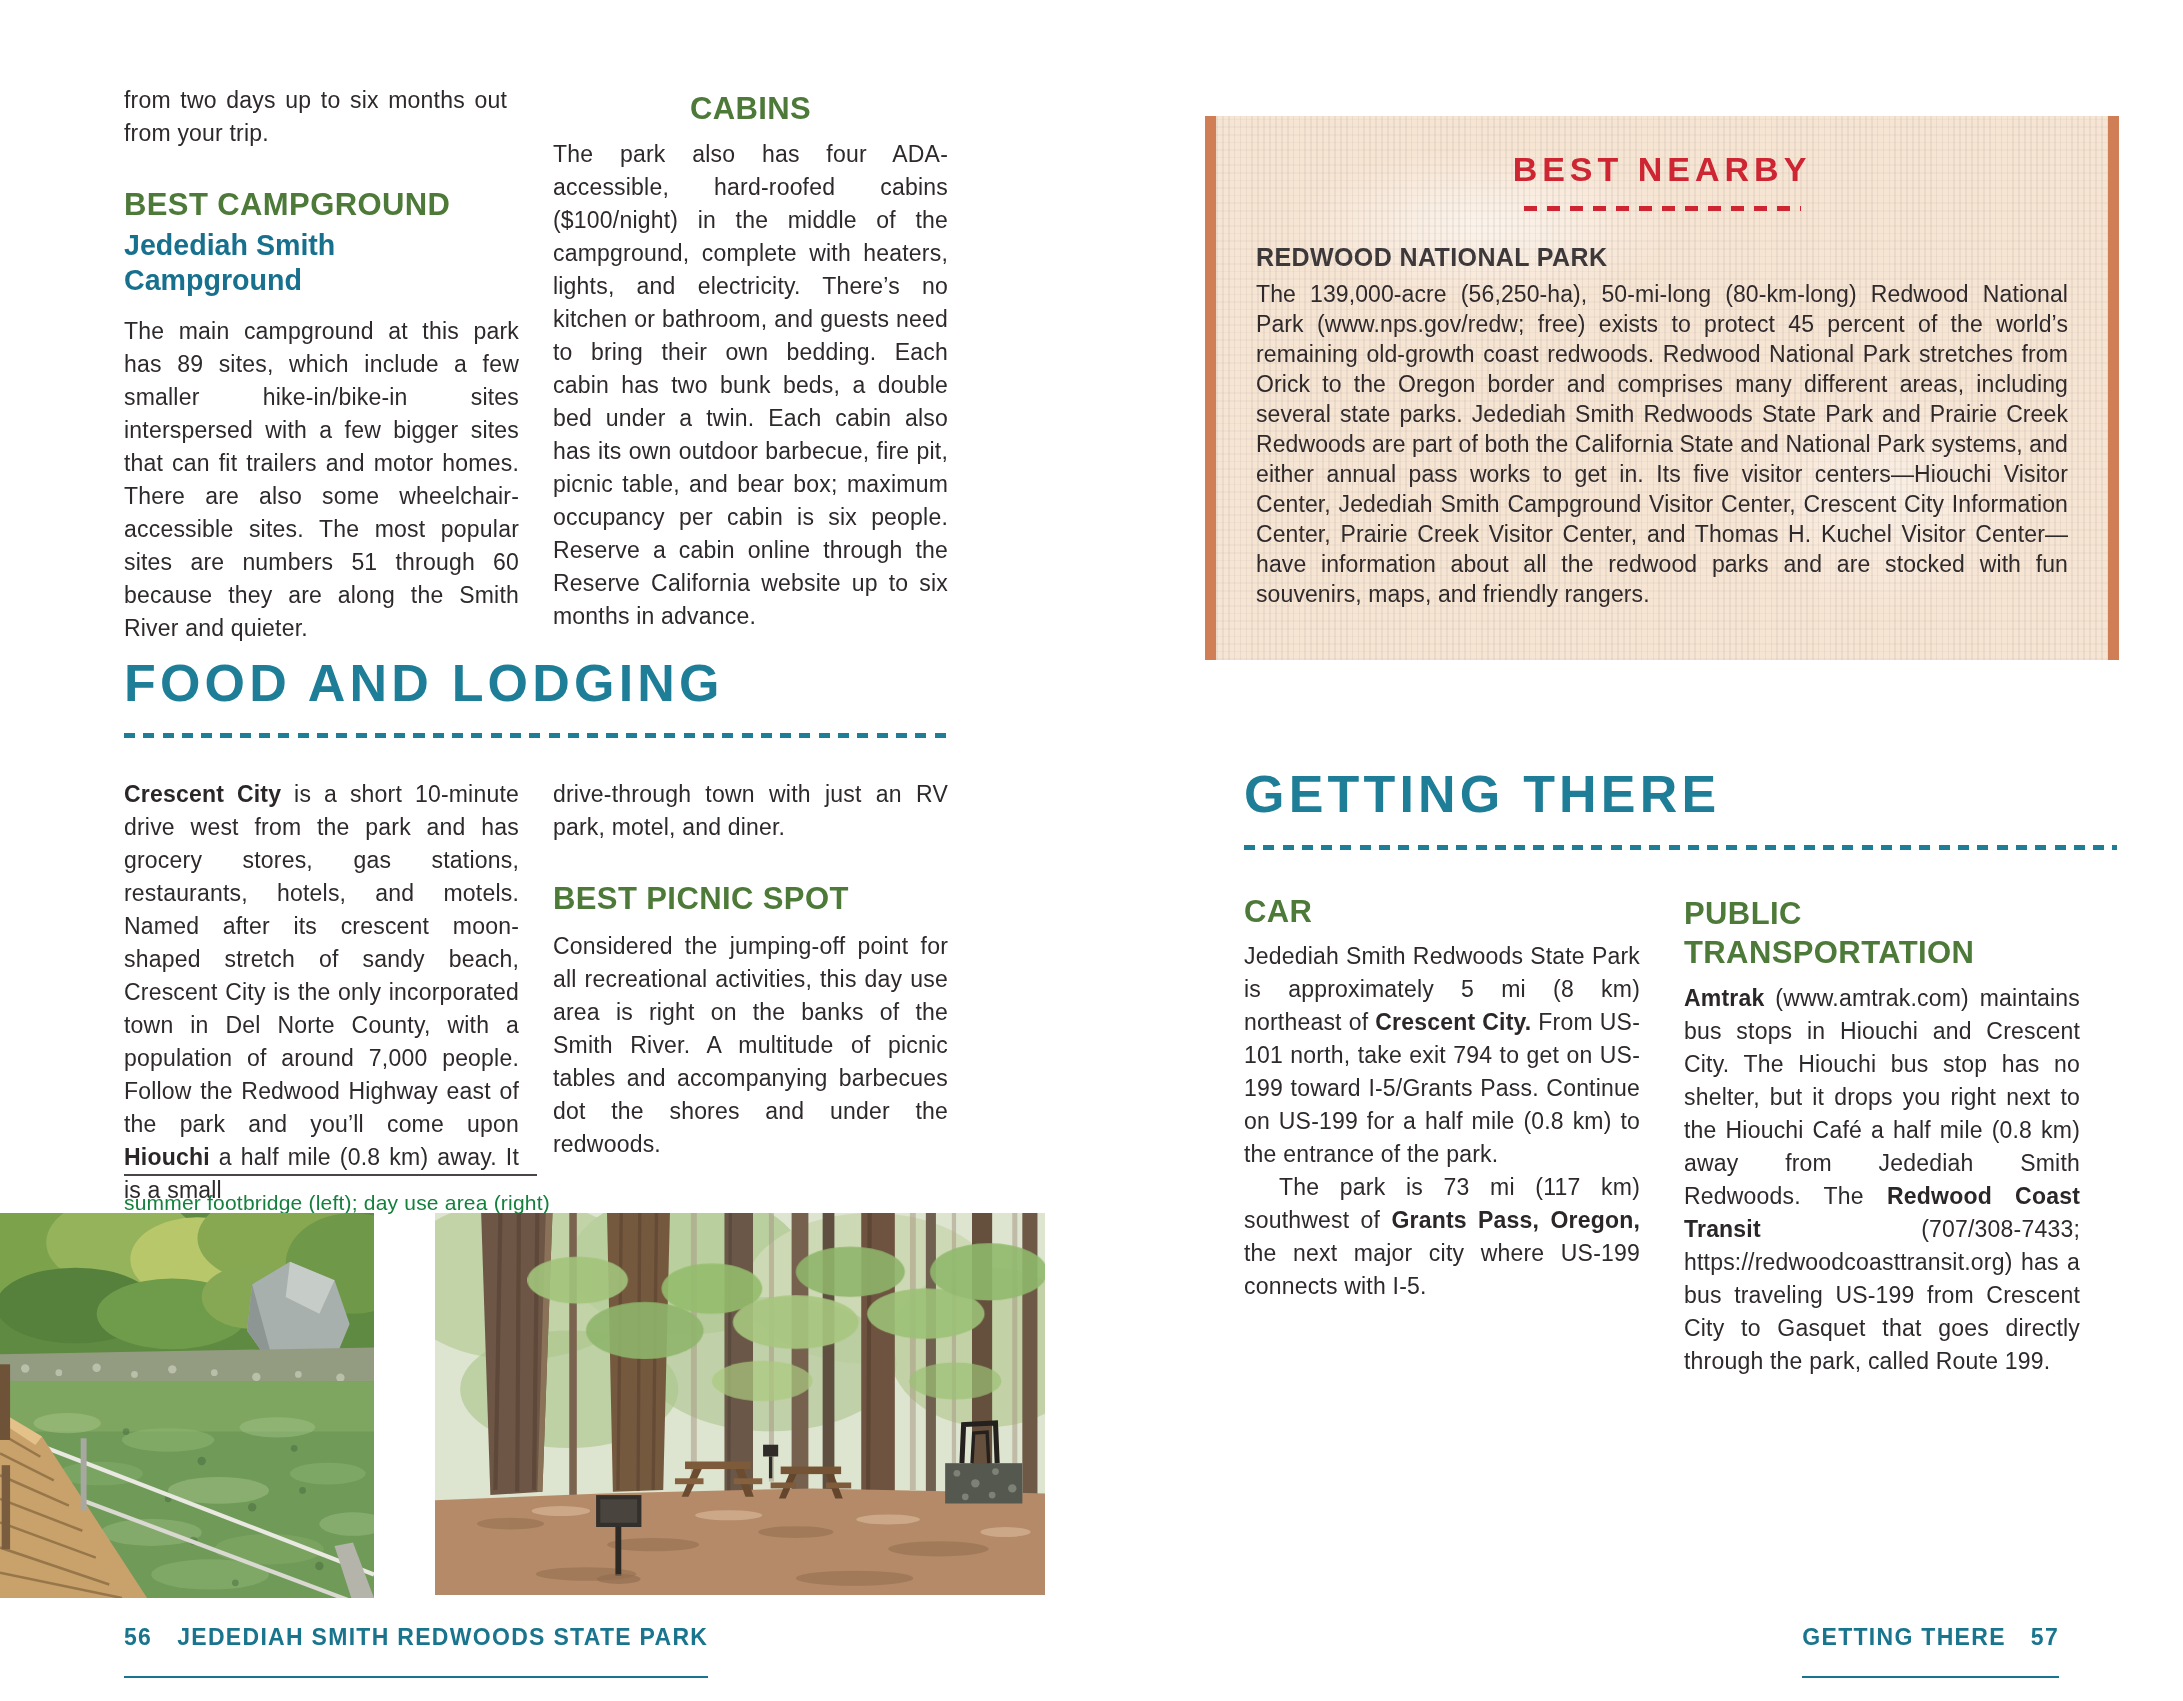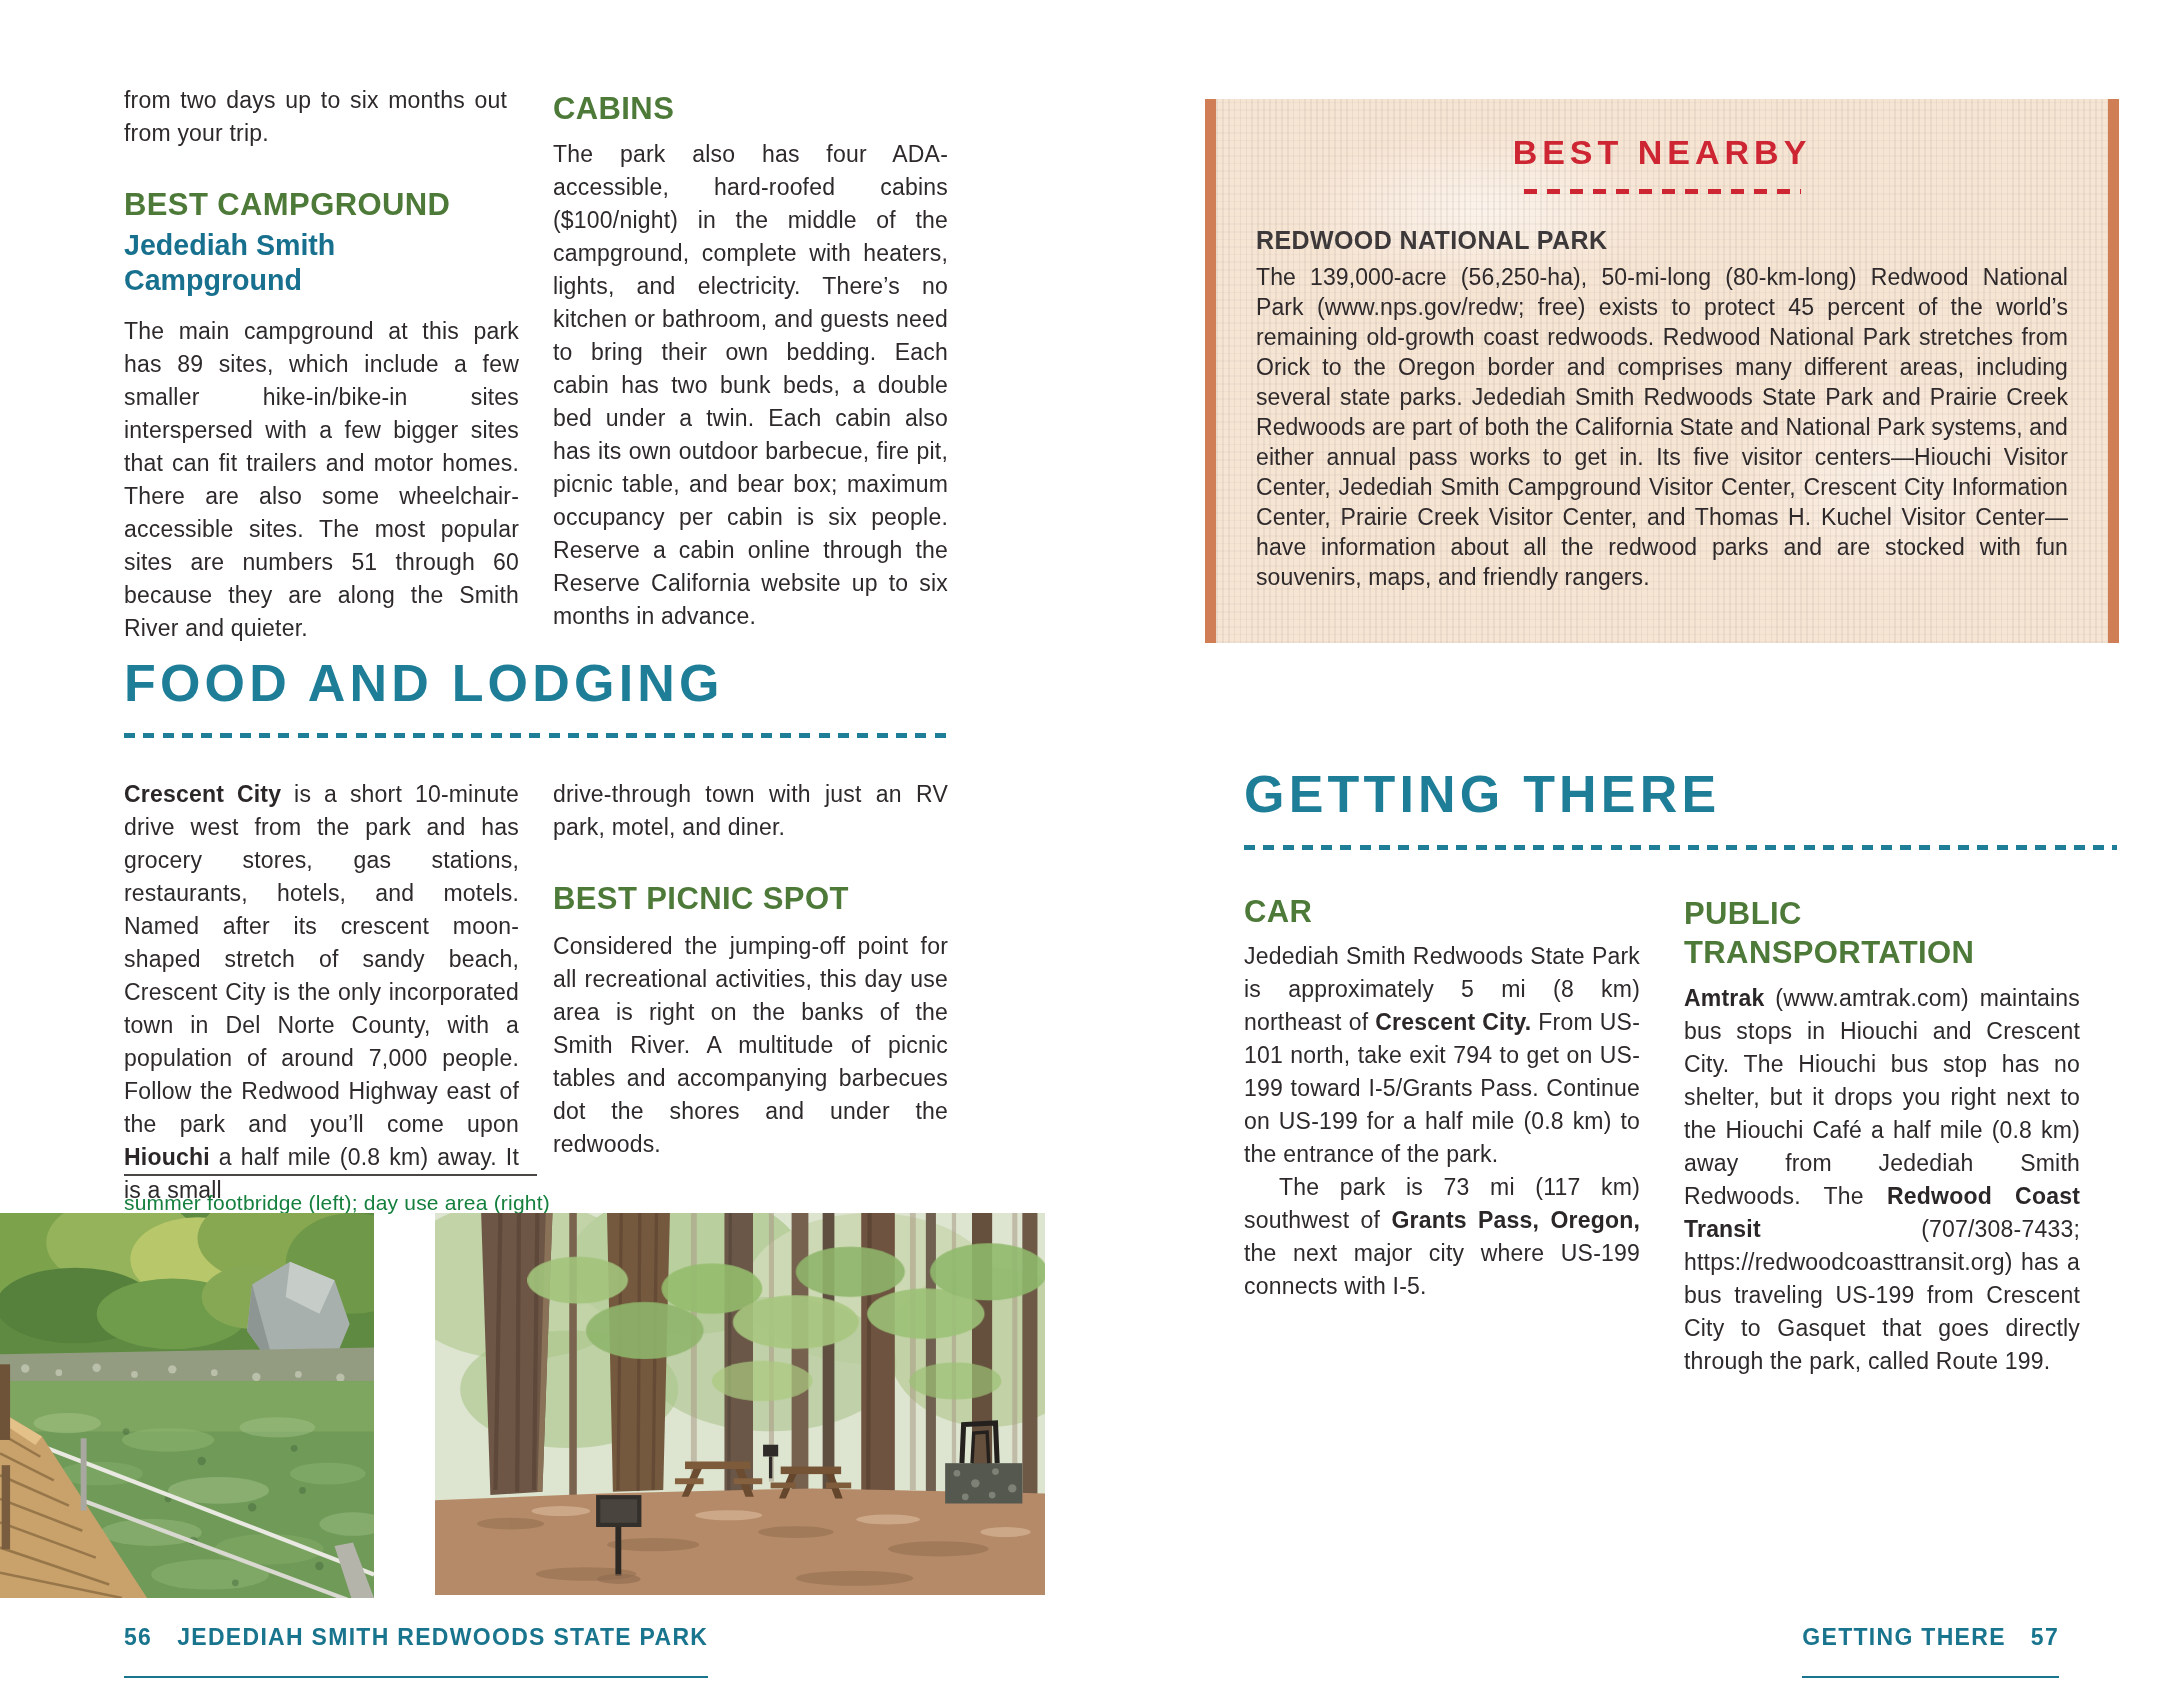--- a/index.html
+++ b/index.html
@@ -15,41 +15,41 @@
   .dash-teal{height:5px;background:repeating-linear-gradient(90deg,#1f7e97 0 11px,transparent 11px 19.3px);}
   .dash-red{height:5px;background:repeating-linear-gradient(90deg,#cd2532 0 12.6px,transparent 12.6px 23px);}
 
   
   .lp-cols{position:absolute;left:124px;top:84px;width:823px;display:grid;
            grid-template-columns:395px 395px;column-gap:34px;}
   .intro-frag{margin:0 12px 0 0;}
   .bc-head{margin-top:37px;}
   .bc-sub{margin-top:5px;}
   .bc-body{margin-top:17px;}
-  .cab-head{margin-top:6.7px;}
+  .cab-head{margin-top:6.7px;text-align:center;}
   .cab-body{margin-top:11.8px;}
 
   .food-section{position:absolute;left:124px;top:657px;width:823px;}
   .food-dash{margin-top:23.5px;width:823px;}
   .food-cols{margin-top:40px;display:grid;grid-template-columns:395px 395px;column-gap:34px;}
   .bps-head{margin-top:37px;}
   .bps-sub{margin-top:6.7px;}
   .bps-body{margin-top:13.4px;}
 
   .caption-block{position:absolute;left:124px;top:1174px;width:504px;}
   .caption-rule{width:413px;height:1.7px;background:#4a4645;}
   .caption-text{font-size:21px;line-height:25px;color:#15803d;margin-top:14px;letter-spacing:0.2px;}
 
   .photo{position:absolute;top:1213px;overflow:hidden;}
   .photo svg{display:block;width:100%;height:100%;}
   .photo-left{left:0;width:374px;height:385px;}
   .photo-right{left:435px;width:610px;height:382px;}
 
   
-  .nearby-box{position:absolute;left:1205px;top:99px;width:914px;height:544px;box-sizing:border-box;
+  .nearby-box{position:absolute;left:1205px;top:116px;width:914px;height:544px;box-sizing:border-box;
       border-left:11px solid #cf7e55;border-right:11px solid #cf7e55;
       background-color:#f7e5d4;
       background-image:
         repeating-linear-gradient(90deg,rgba(128,122,112,.10) 0 1.7px,transparent 1.7px 5.9px),
         repeating-linear-gradient(0deg,rgba(128,122,112,.06) 0 1.7px,transparent 1.7px 7.6px),
         radial-gradient(closest-side at 30% 20%,rgba(255,255,255,.55),rgba(255,255,255,0) 70%),
         radial-gradient(closest-side at 75% 70%,rgba(255,255,255,.4),rgba(255,255,255,0) 70%);
       padding:34px 40px 0 40px;}
   .nearby-title{text-align:center;color:#cd2532;font-weight:800;font-size:34px;letter-spacing:5px;margin:0;}
   .nearby-dash{width:277px;margin:17px auto 0;}

